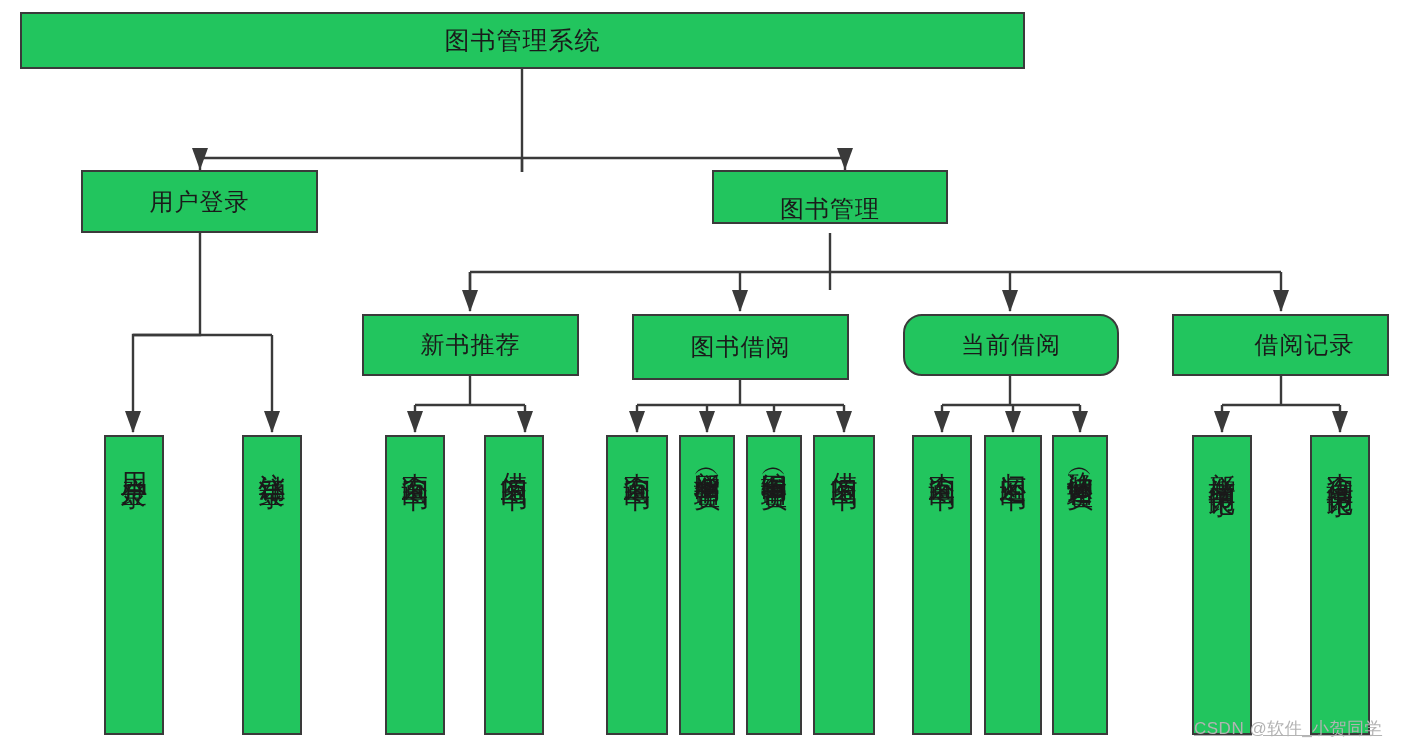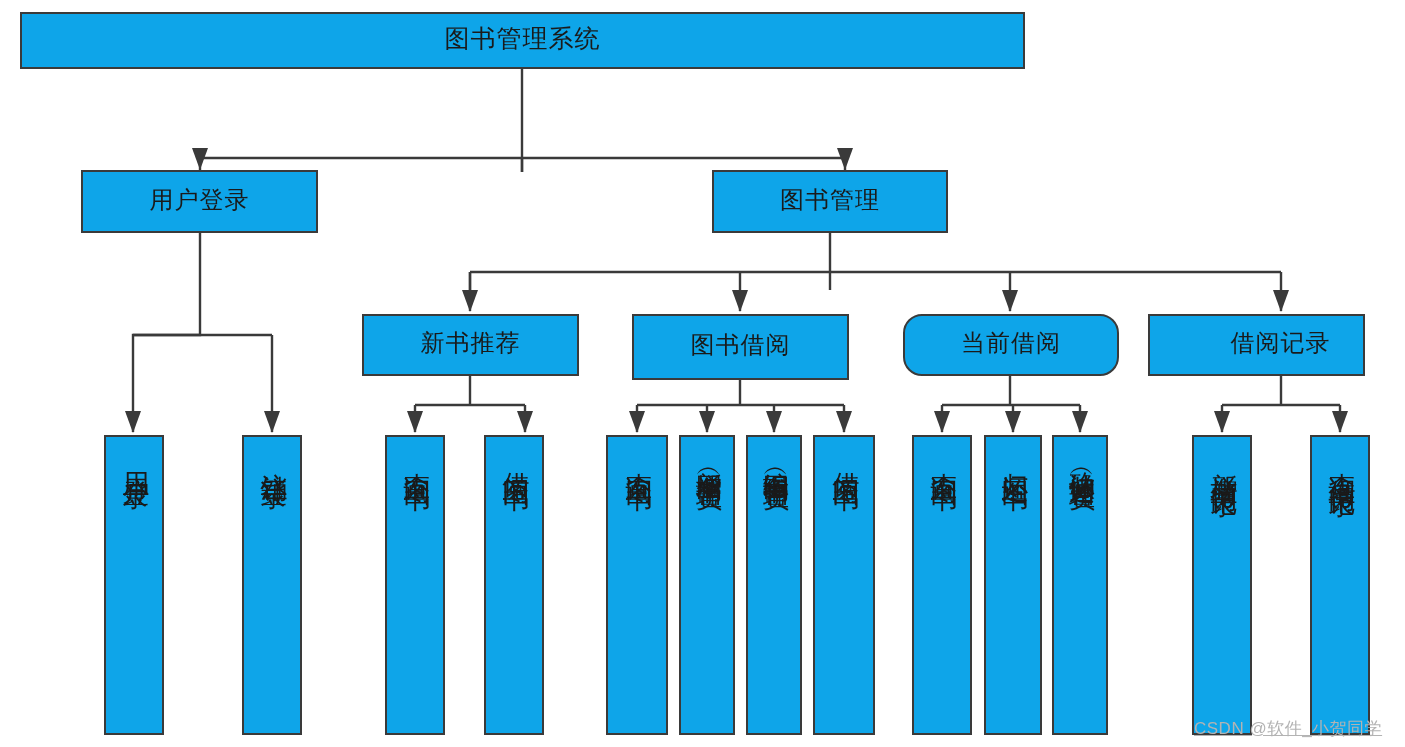--- a/index.html
+++ b/index.html
@@ -18,27 +18,26 @@
   svg.wires{
     position:absolute;
     left:0; top:0;
     width:1405px;
     height:747px;
     pointer-events:none;
   }
   .node{
     position:absolute;
     box-sizing:border-box;
-    background:#0ea5e9;
+    background:#22c55e;
     border:2.2px solid #3a3a3a;
     display:flex;
     align-items:center;
     justify-content:center;
     color:#1a1a1a;
-    font-family:Liberation Mono, monospace;
   }
   .node .label{
     display:block;
     text-align:center;
     line-height:1.08;
     white-space:nowrap;
   }
   .node.horiz .label{
     font-size:24px;
     letter-spacing:1px;
@@ -116,33 +115,33 @@
       </g>
   </svg>
 
   <div id="nodes-layer">
       <div class="node root horiz" style="left: 20px; top: 12px; width: 1005px; height: 57px;">
         <span class="label">图书管理系统</span>
       </div>
       <div class="node horiz" style="left: 81px; top: 170px; width: 237px; height: 63px;">
         <span class="label">用户登录</span>
       </div>
-      <div class="node horiz" style="left: 712px; top: 170px; width: 236px; height: 63px;">
+      <div class="node horiz" style="left: 712px; top: 170px; width: 236px; height: 54px; align-items: flex-end;">
         <span class="label">图书管理</span>
       </div>
       <div class="node horiz" style="left: 362px; top: 314px; width: 217px; height: 62px;">
         <span class="label">新书推荐</span>
       </div>
       <div class="node horiz" style="left: 632px; top: 314px; width: 217px; height: 66px; align-items: center;">
         <span class="label">图书借阅</span>
       </div>
       <div class="node horiz" style="left: 903px; top: 314px; width: 216px; height: 62px; border-radius: 19px;">
         <span class="label">当前借阅</span>
       </div>
-      <div class="node horiz" style="left: 1148px; top: 314px; width: 217px; height: 62px; padding-left: 48px;">
+      <div class="node horiz" style="left: 1172px; top: 314px; width: 217px; height: 62px; padding-left: 48px;">
         <span class="label">借阅记录</span>
       </div>
       <div class="node vert" style="left: 104px; top: 435px; width: 60px; height: 300px;">
         <span class="label">用户登录</span>
       </div>
       <div class="node vert" style="left: 242px; top: 435px; width: 60px; height: 300px;">
         <span class="label">注销登录</span>
       </div>
       <div class="node vert" style="left: 385px; top: 435px; width: 60px; height: 300px;">
         <span class="label">查询图书</span>

